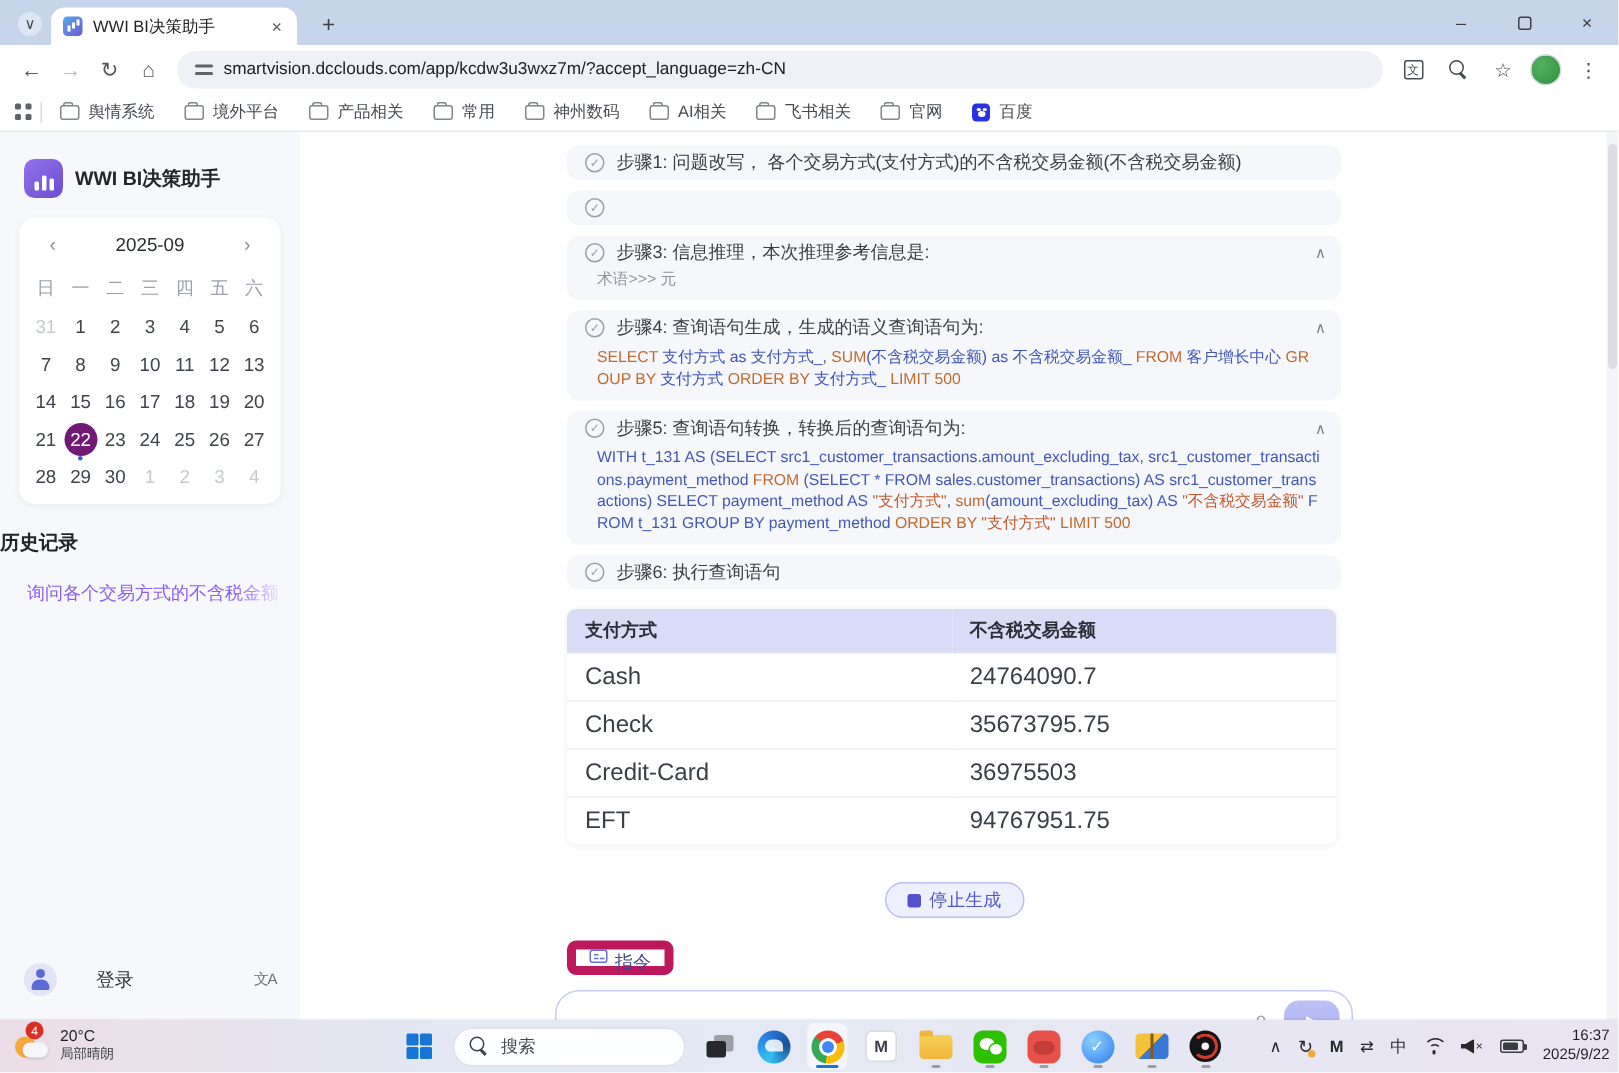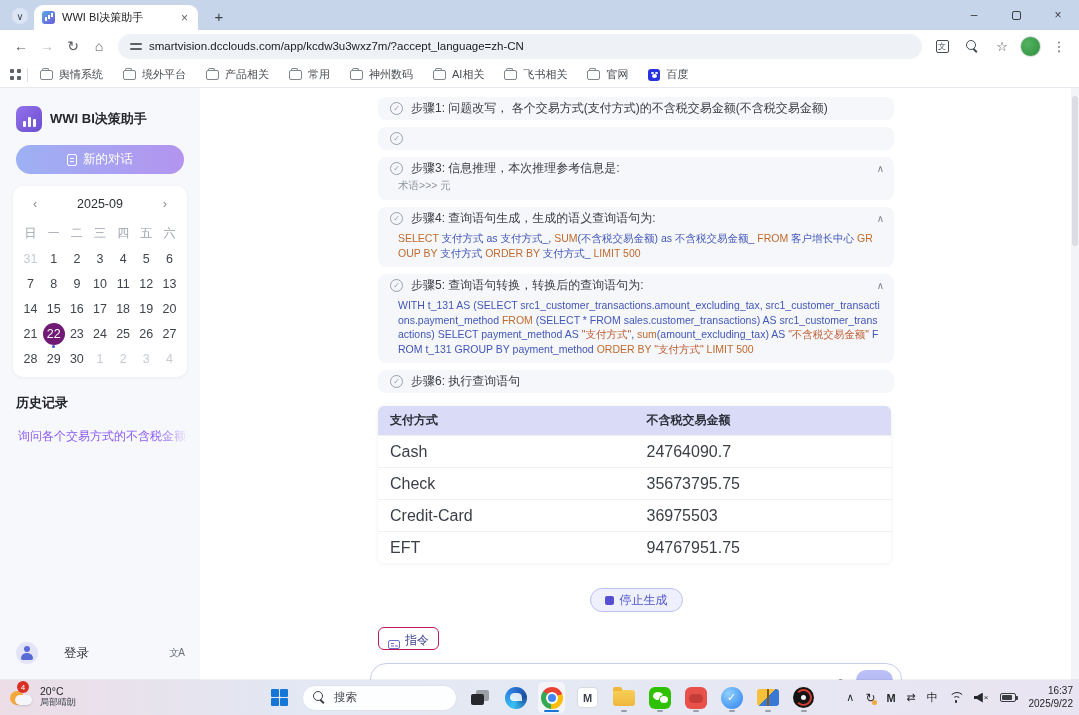--- a/index.html
+++ b/index.html
@@ -70,21 +70,21 @@
   .cal-weekdays,.cal-grid{display:grid;grid-template-columns:repeat(7,1fr);text-align:center}
   .cal-weekdays{margin-top:9px;font-size:12px;color:#9ba1ab}
   .cal-weekdays span{height:22px;line-height:22px}
   .cal-grid{margin-top:2px}
   .cal-cell{height:25px;display:flex;align-items:center;justify-content:center;font-size:12.5px;color:#40444c;position:relative}
   .cal-cell.muted{color:#c6cad3}
   .cal-cell.selected i{width:22px;height:22px;border-radius:50%;background:#701a75;color:#fff;font-style:normal;display:flex;align-items:center;justify-content:center}
   .cal-cell.selected::after{content:"";position:absolute;left:50%;bottom:-2px;width:3px;height:3px;margin-left:-1.5px;border-radius:50%;background:#4254de}
   .cal-cell i{font-style:normal}
 
-  .history-title{padding:17px 16px 9px;font-size:13px;font-weight:bold;color:#22252a}
+  .history-title{padding:17px 0 9px;font-size:13px;font-weight:bold;color:#22252a}
   .history-item{margin:0 10px;padding:7px 8px;font-size:12px;color:#8b5cf6;white-space:nowrap;overflow:hidden;border-radius:6px;
     -webkit-mask-image:linear-gradient(90deg,#000 82%,transparent);mask-image:linear-gradient(90deg,#000 82%,transparent)}
   .sidebar-footer{margin-top:auto;display:flex;align-items:center;gap:26px;padding:14px 16px 16px}
   .login-avatar{width:22px;height:22px;border-radius:50%;background:#e4e4f8;position:relative}
   .login-avatar::before{content:"";position:absolute;left:8px;top:4px;width:6px;height:6px;border-radius:50%;background:#5b6bd5}
   .login-avatar::after{content:"";position:absolute;left:5px;top:11px;width:12px;height:7px;border-radius:6px 6px 2px 2px;background:#5b6bd5}
   .login-label{font-size:12.5px;color:#2a2d34}
   .lang-icon{margin-left:auto;font-size:10px;color:#6b7077;letter-spacing:-1px}
 
   
@@ -100,21 +100,21 @@
 
   .result-table{width:513px;margin-top:13px;border-collapse:collapse;border-radius:6px;overflow:hidden;box-shadow:0 1px 4px rgba(40,50,90,.08)}
   .result-table th{background:#d9dbf7;text-align:left;font-size:12px;color:#2c2f38;font-weight:bold;padding:6px 12px;width:50%}
   .result-table td{font-size:16px;color:#3a3e47;padding:6.5px 12px;background:#fff;border-top:1px solid #efeff6}
 
   .stop-wrap{display:flex;justify-content:center;margin-top:25px}
   .stop-btn{height:24px;padding:0 14px;border-radius:13px;border:1px solid #bcc0ef;background:#eef0fd;color:#5156c8;font-size:12px;display:flex;align-items:center;gap:6px}
   .stop-icon{width:9px;height:9px;border-radius:2px;background:#574fd2}
 
   .cmd-row{margin-top:15px}
-  .cmd-btn{height:23px;padding:0 9px;border-radius:6px;border:1px solid #be185d;background:#fff;color:#41448f;font-size:12px;display:inline-flex;align-items:flex-end;gap:5px}
+  .cmd-btn{height:23px;padding:0 9px;border-radius:6px;border:6px solid #be185d;background:#fff;color:#41448f;font-size:12px;display:inline-flex;align-items:flex-start;gap:5px}
   .cmd-icon{width:12px;height:9px;border:1.2px solid #6a6ed0;border-radius:2px;position:relative}
   .cmd-icon::after{content:"";position:absolute;left:2px;top:2px;width:3px;height:1.2px;background:#6a6ed0;box-shadow:0 2.5px 0 #6a6ed0,4px 2.5px 0 #6a6ed0}
 
   .input-box{margin:10px -8px 0;height:41px;border:1.5px solid #c9cdf2;border-radius:16px;background:#fff;display:flex;align-items:center;padding:0 8px 0 14px}
   .chat-input{flex:1;border:none;outline:none;font-size:12px;color:#333;background:transparent;font-family:"Liberation Sans",sans-serif}
   .char-counter{color:#9ba1a9;font-size:12px;margin:0 12px 0 8px}
   .send-btn{width:37px;height:27px;border-radius:10px;border:none;background:linear-gradient(180deg,#bdc1f7,#a9aef4);color:#fff;font-size:10px;display:flex;align-items:center;justify-content:center}
 
   
   .taskbar{position:absolute;left:0;right:0;bottom:0;height:35px;background:linear-gradient(90deg,#ecdde6 0%,#e2e8f4 28%,#e5e9f4 55%,#e9e4f1 100%);box-shadow:0 -1px 0 rgba(0,0,0,.05)}
@@ -271,24 +271,20 @@
 
   <div class="sidebar">
     <div class="brand">
       <span class="app-logo">
           <i></i>
           <i></i>
           <i></i>
         </span>
       <span class="brand-title">WWI BI决策助手</span>
     </div>
-    <button class="new-chat-btn">
-      <span class="doc-icon"></span>
-      <span>新的对话</span>
-    </button>
     <div class="calendar">
       <div class="cal-head">
         <span class="cal-arrow">‹</span>
         <span>2025-09</span>
         <span class="cal-arrow">›</span>
       </div>
       <div class="cal-weekdays">
         <span>日</span>
           <span>一</span>
           <span>二</span>

